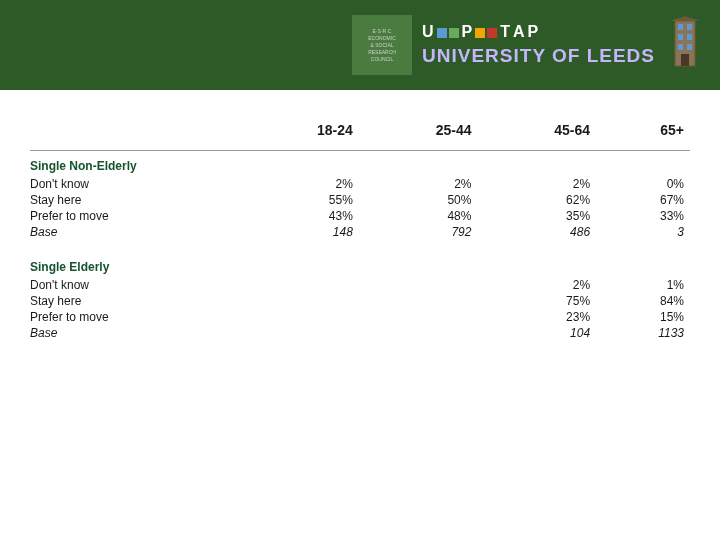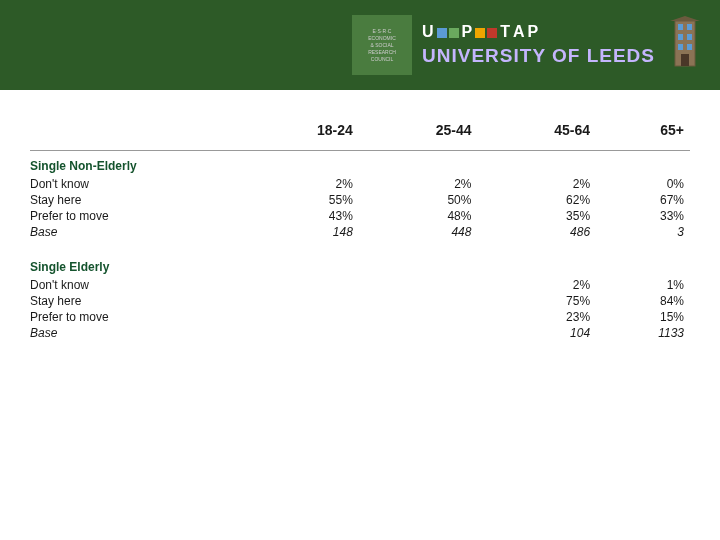--- a/index.html
+++ b/index.html
@@ -250,21 +250,21 @@
           <tr class="data-row">
             <td>Prefer to move</td>
             <td>43%</td>
             <td>48%</td>
             <td>35%</td>
             <td>33%</td>
           </tr>
           <tr class="data-row italic">
             <td>Base</td>
             <td>148</td>
-            <td>448</td>
+            <td>792</td>
             <td>486</td>
             <td>3</td>
           </tr>
 
           <tr class="spacer-row">
               <td colspan="5"></td>
             </tr>
 
           <tr class="section-header">
             <td colspan="5">Single Elderly</td>

